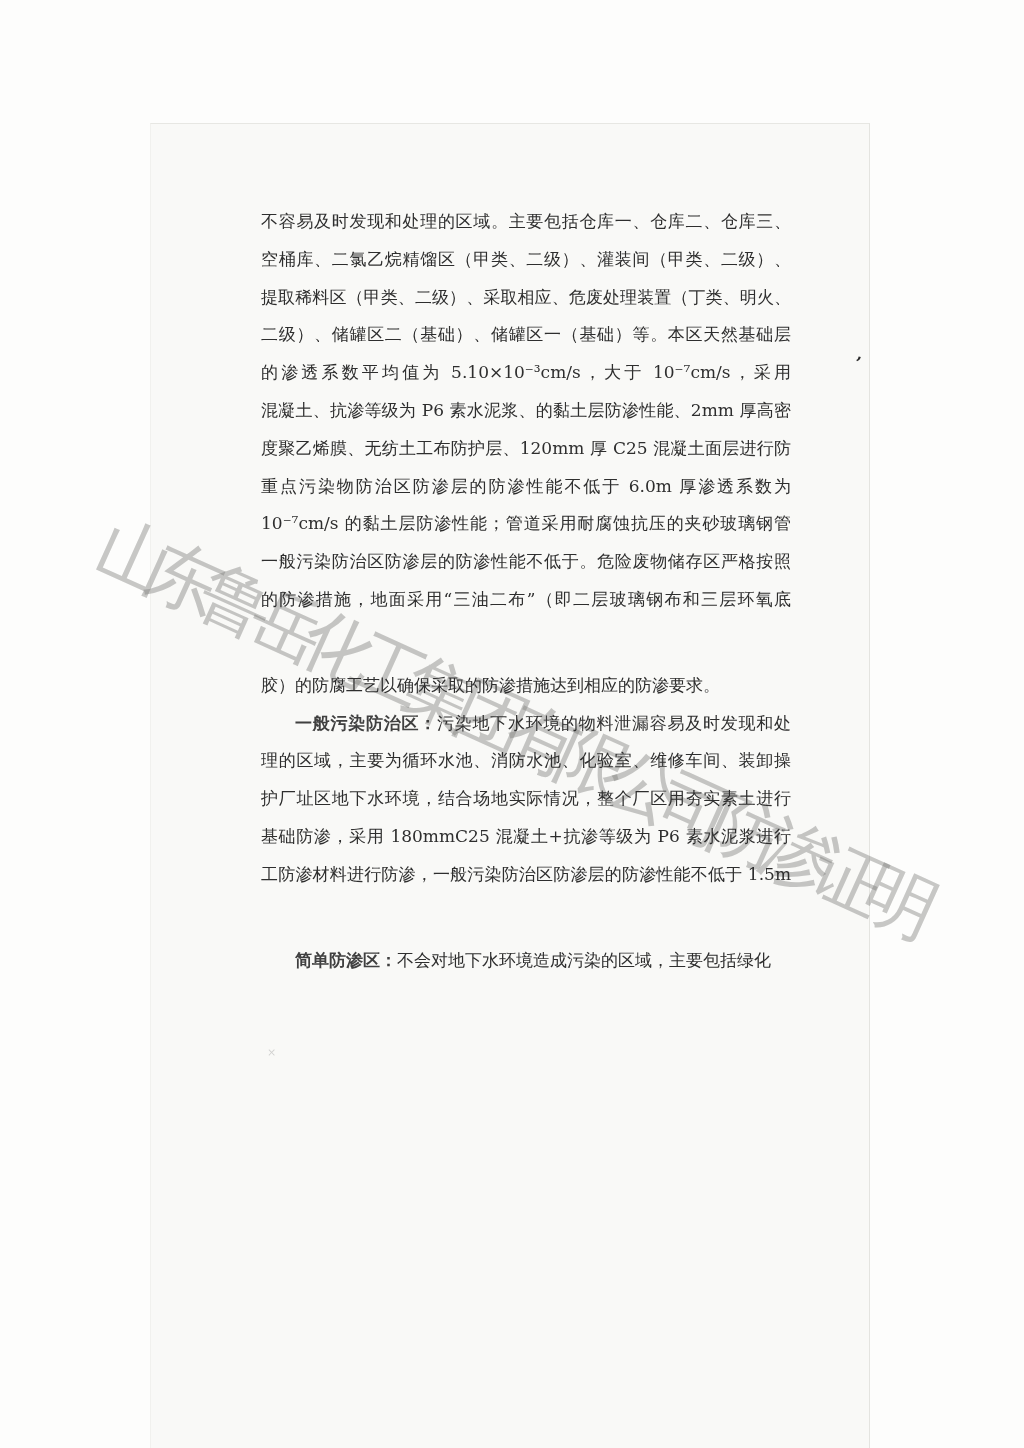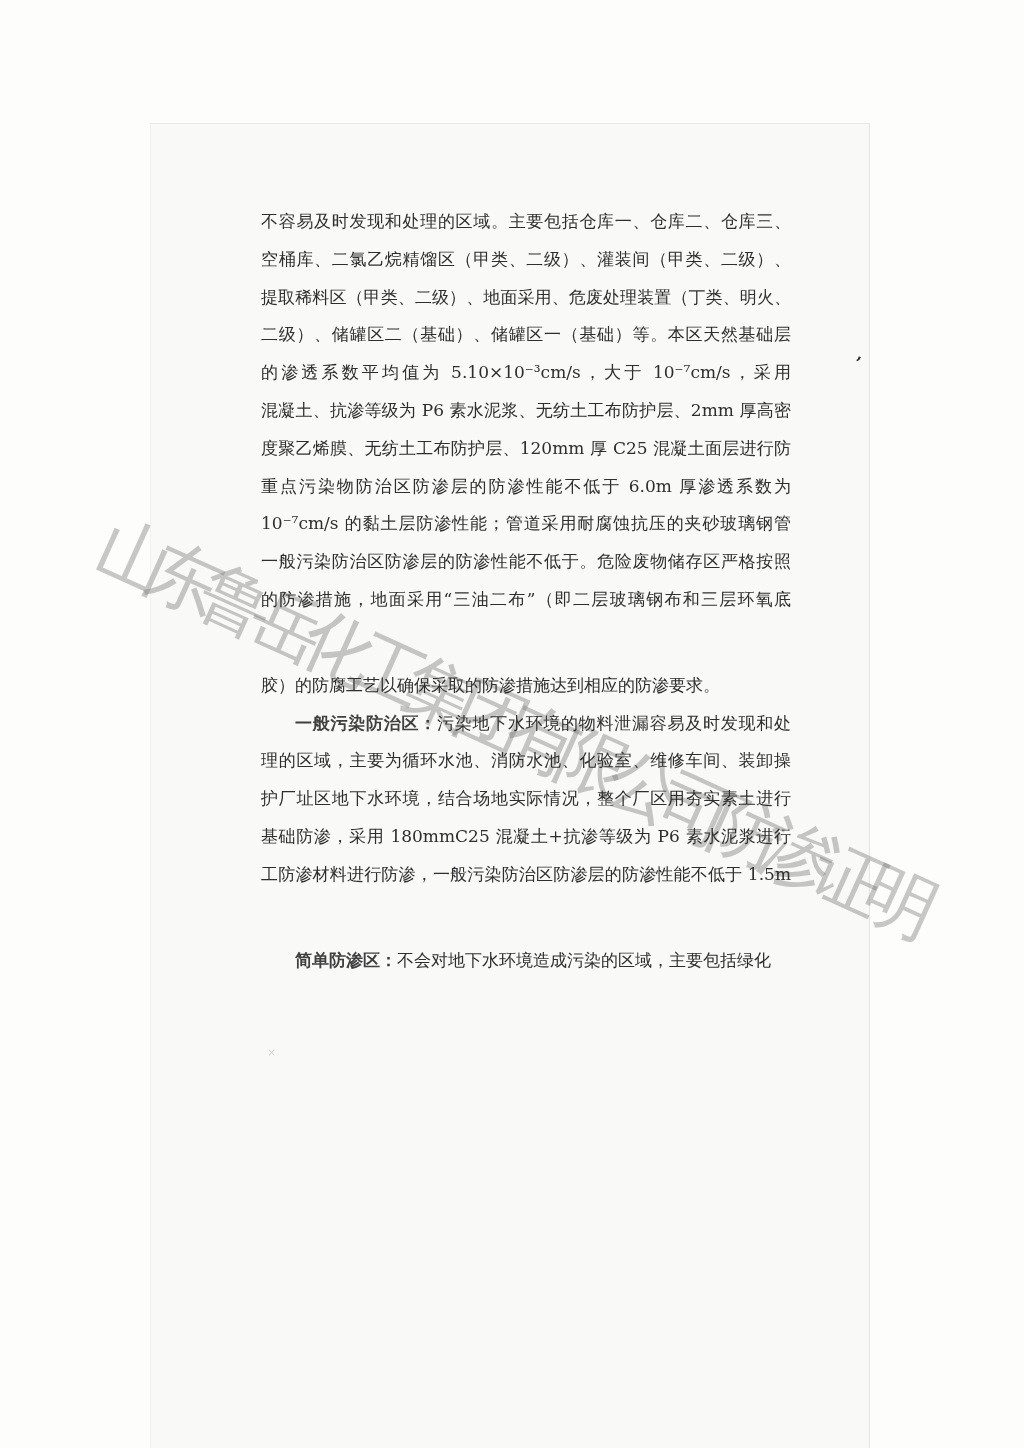--- a/index.html
+++ b/index.html
@@ -86,24 +86,24 @@
 
 <div id="screen">
 
   <div class="paper"></div>
 
   <div class="watermark">山东鲁岳化工集团有限公司防渗证明</div>
 
   <div class="textblock">
     <div class="line"><span>不容易及时发现和处理的区域。主要包括仓库一、仓库二、仓库三、</span></div>
     <div class="line"><span>空桶库、二氯乙烷精馏区（甲类、二级）、灌装间（甲类、二级）、</span></div>
-    <div class="line"><span>提取稀料区（甲类、二级）、地面采用、危废处理装置（丁类、明火、</span></div>
+    <div class="line"><span>提取稀料区（甲类、二级）、采取相应、危废处理装置（丁类、明火、</span></div>
     <div class="line"><span>二级）、储罐区二（基础）、储罐区一（基础）等。本区天然基础层</span></div>
     <div class="line"><span>的渗透系数平均值为 5.10×10⁻³cm/s，大于 10⁻⁷cm/s，采用 180mmC25</span></div>
-    <div class="line"><span>混凝土、抗渗等级为 P6 素水泥浆、无纺土工布防护层、2mm 厚高密</span></div>
+    <div class="line"><span>混凝土、抗渗等级为 P6 素水泥浆、的黏土层防渗性能、2mm 厚高密</span></div>
     <div class="line"><span>度聚乙烯膜、无纺土工布防护层、120mm 厚 C25 混凝土面层进行防渗，</span></div>
     <div class="line"><span>重点污染物防治区防渗层的防渗性能不低于 6.0m 厚渗透系数为</span></div>
     <div class="line"><span>10⁻⁷cm/s 的黏土层防渗性能；管道采用耐腐蚀抗压的夹砂玻璃钢管道；</span></div>
     <div class="line"><span>一般污染防治区防渗层的防渗性能不低于。危险废物储存区严格按照</span></div>
     <div class="line"><span>的防渗措施，地面采用“三油二布”（即二层玻璃钢布和三层环氧底</span></div>
     <div class="line para-end"><span>胶）的防腐工艺以确保采取的防渗措施达到相应的防渗要求。</span></div>
     <div class="line indent"><span class="lead">一般污染防治区：</span><span>污染地下水环境的物料泄漏容易及时发现和处</span></div>
     <div class="line"><span>理的区域，主要为循环水池、消防水池、化验室、维修车间、装卸操</span></div>
     <div class="line"><span>护厂址区地下水环境，结合场地实际情况，整个厂区用夯实素土进行</span></div>
     <div class="line"><span>基础防渗，采用 180mmC25 混凝土+抗渗等级为 P6 素水泥浆进行地面</span></div>

